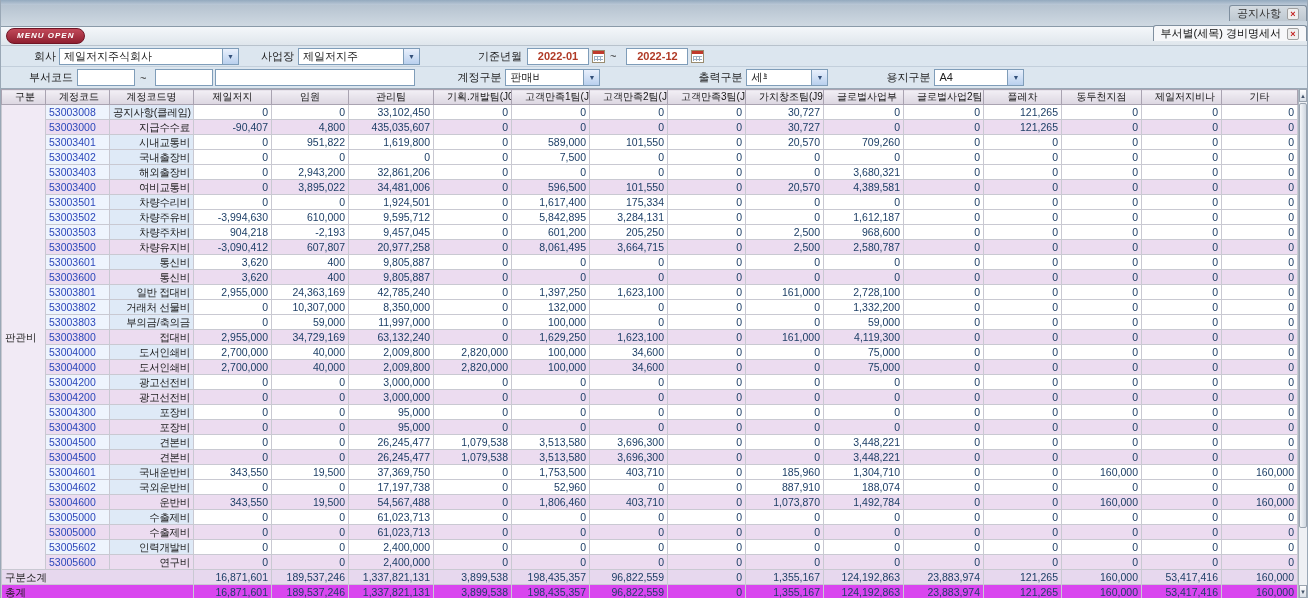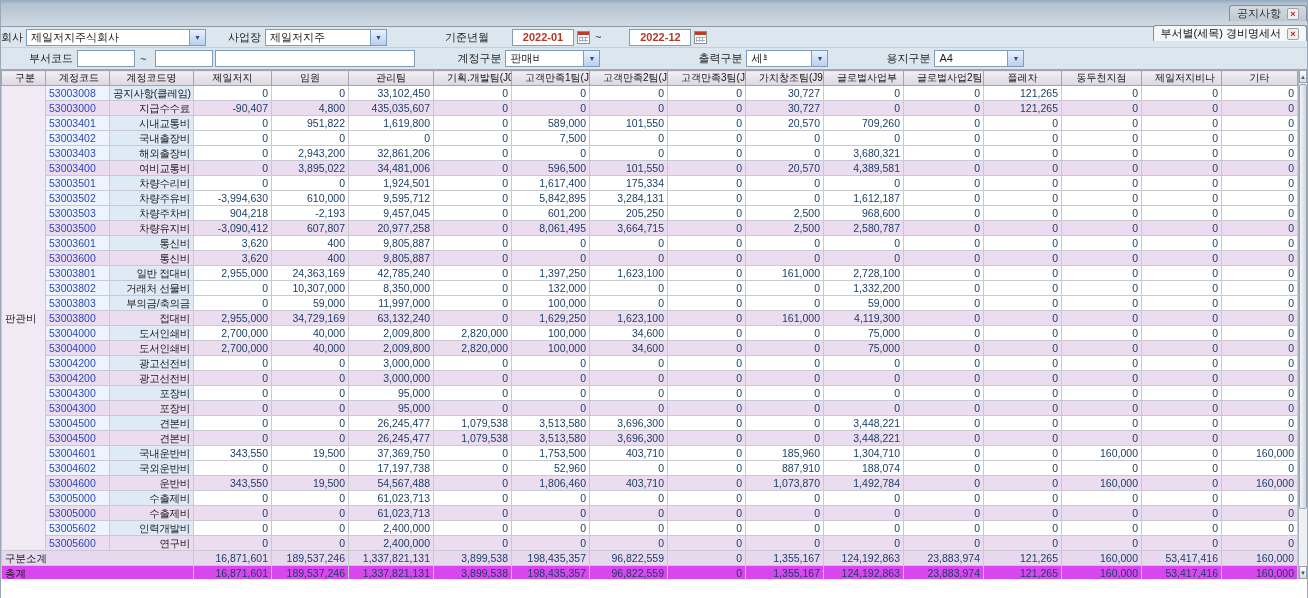--- a/index.html
+++ b/index.html
@@ -39,23 +39,23 @@
   .textbox, .datebox { height:17px; border:1px solid #7f9db9; background:#fff; font:inherit; padding:0 3px; }
   .datebox { width:62px; text-align:center; color:#b03a26; font-weight:bold; }
   .tilde { margin:0 5px; color:#333; }
   .calicon { width:13px; height:13px; display:inline-block; border:1px solid #9a8c70; background:#fff;
              position:relative; margin-left:3px; }
   .calicon::before { content:""; position:absolute; top:0; left:0; right:0; height:3px; background:#c0392b; }
   .calicon::after { content:""; position:absolute; left:1px; right:1px; top:5px; bottom:1px;
       background:repeating-linear-gradient(to right,#9ab0c4 0 1px,transparent 1px 3px),
                  repeating-linear-gradient(to bottom,#9ab0c4 0 1px,transparent 1px 3px); }
 
-  .l-company { } .w-company { width:180px; margin-left:3px; }
+  .l-company { margin-left:33px; } .w-company { width:180px; margin-left:3px; }
   .l-workplace { margin-left:22px; } .w-workplace { width:122px; margin-left:4px; }
-  .l-period { margin-left:58px; } .datebox { margin-left:23px; }
+  .l-period { margin-left:58px; } .datebox { margin-left:5px; }
   .l-dept { margin-left:28px; } .w-dept { width:58px; margin-left:4px; }
   .w-deptname { width:200px; margin-left:2px; }
   .l-acct { margin-left:42px; } .w-acct { width:95px; margin-left:4px; }
   .l-output { margin-left:98px; } .w-output { width:82px; margin-left:4px; }
   .l-paper { margin-left:58px; } .w-paper { width:90px; margin-left:4px; }
 
   
   .grid-area { height:509px; display:flex; overflow:hidden; background:#fff; }
   table.grid { border-collapse:collapse; table-layout:fixed; width:1296px; }
   table.grid th { height:15px; background:linear-gradient(#f2eff5,#dcd6e1); border:1px solid #a9a3b1;
@@ -91,20 +91,23 @@
     <div class="tab inactive">
       <span class="tab-label">공지사항</span>
       <span class="tab-close">×</span>
     </div>
     <div class="tab active">
       <span class="tab-label">부서별(세목) 경비명세서</span>
       <span class="tab-close">×</span>
     </div>
   </div>
 
+  <div class="menurow">
+    <div class="menu-open-btn">MENU OPEN</div>
+  </div>
 
   <div class="filters">
     <div class="frow frow1">
       <span class="flabel l-company">회사</span>
       <div class="combo w-company">
         <span class="combo-text">제일저지주식회사</span>
         <span class="combo-arrow">▼</span>
       </div>
       <span class="flabel l-workplace">사업장</span>
       <div class="combo w-workplace">

